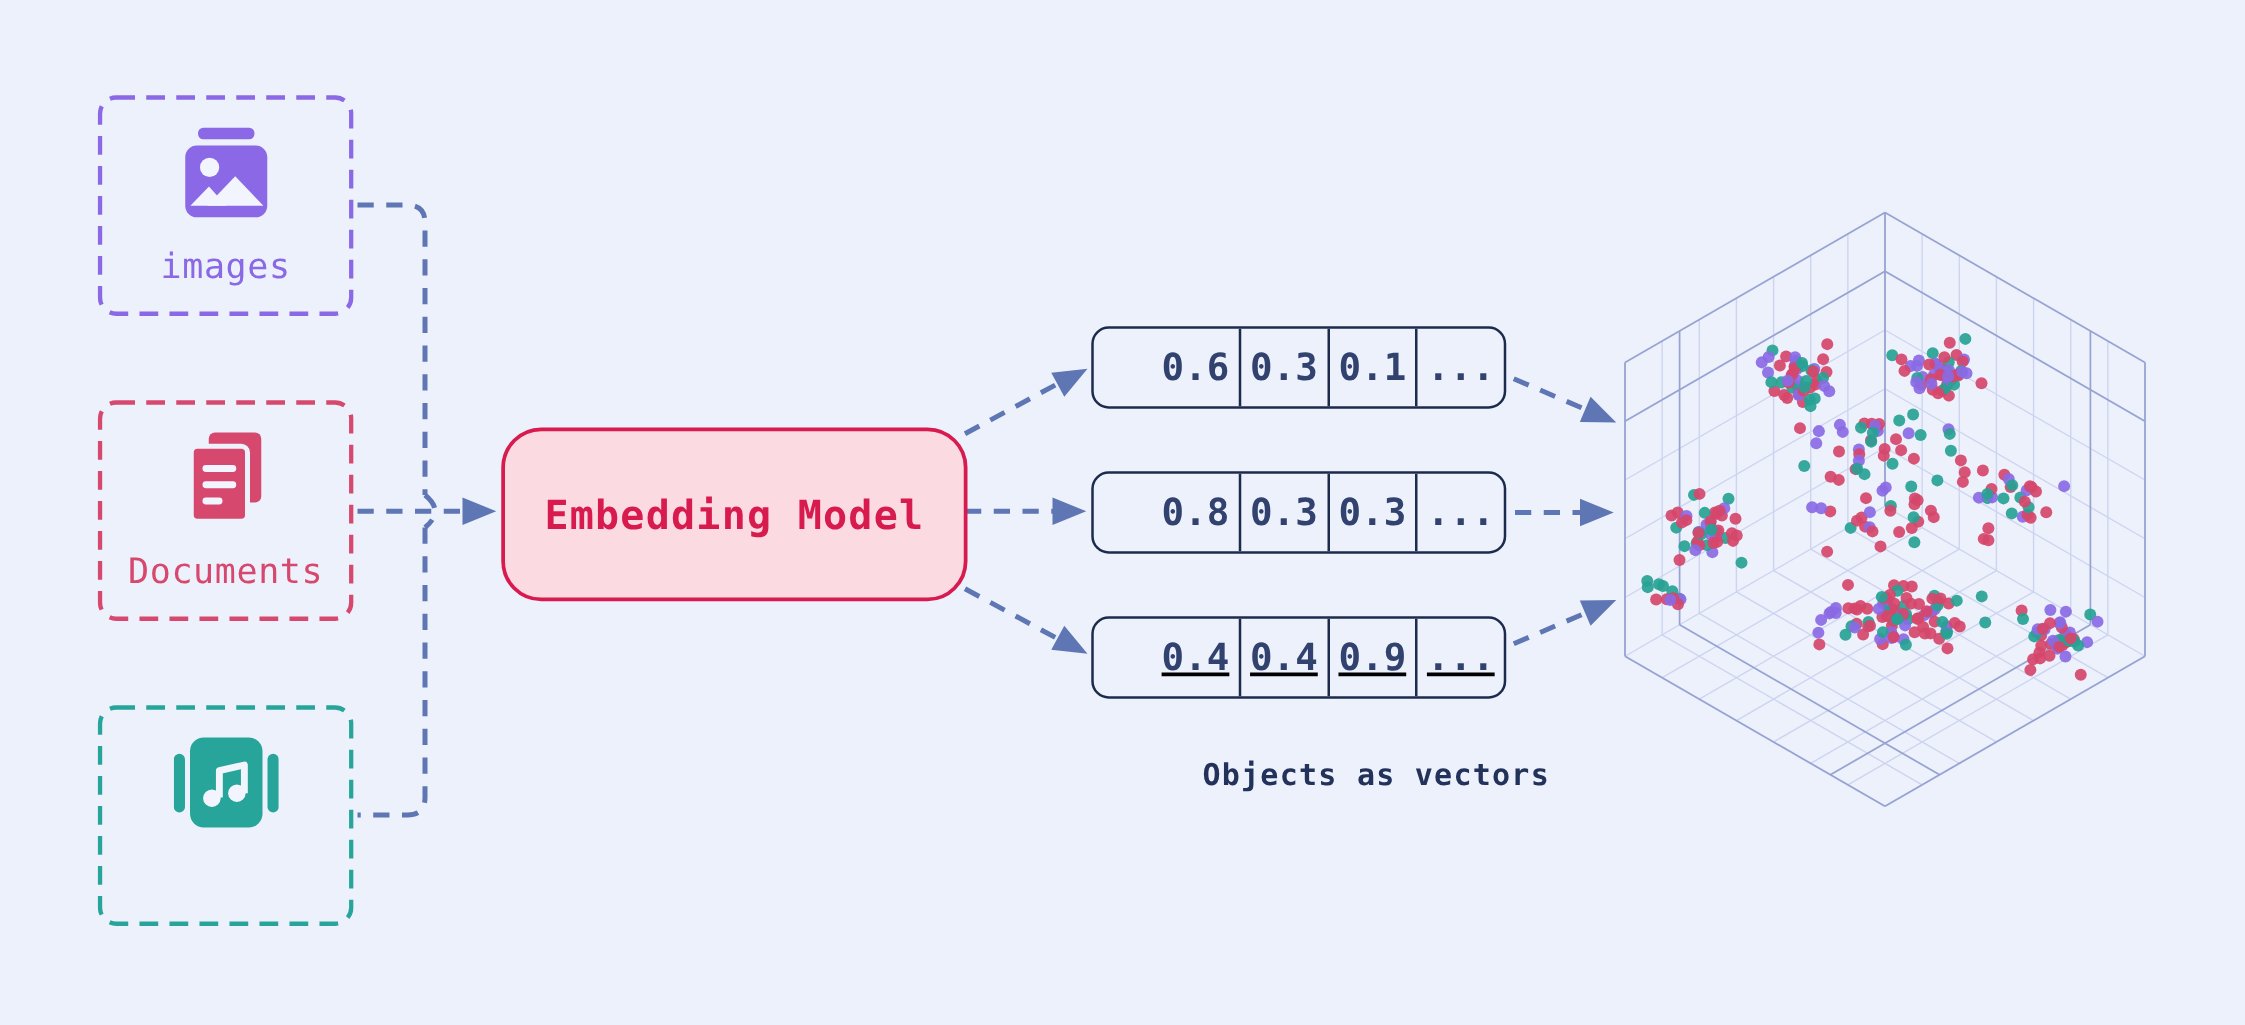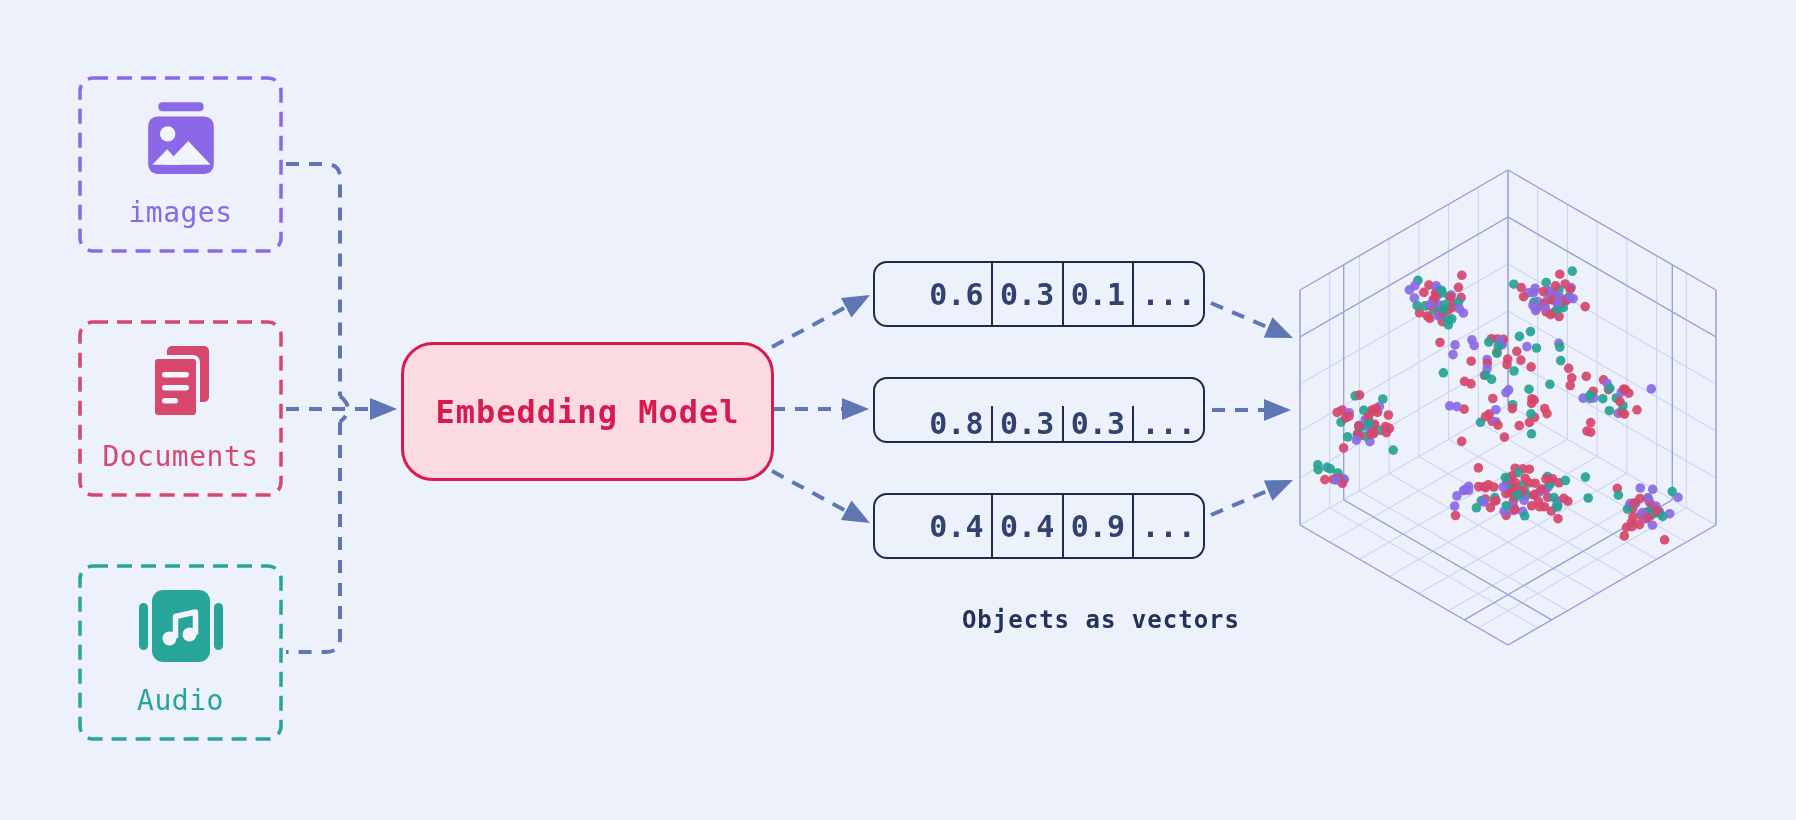--- a/index.html
+++ b/index.html
@@ -106,40 +106,39 @@
     <div class="icon">
       <svg width="84" height="80" viewBox="0 0 84 80" fill="currentColor">
         <rect x="0" y="17" width="9" height="47" rx="4.5"></rect>
         <rect x="75" y="17" width="9" height="47" rx="4.5"></rect>
         <rect x="13" y="4" width="58" height="72" rx="11"></rect>
         <path d="M36.5 52 V30.5 L56.5 26 V48.5" fill="none" stroke="#f2f5fd" stroke-width="5.5" stroke-linejoin="round"></path>
         <circle cx="30.5" cy="52.5" r="7" fill="#f2f5fd"></circle>
         <circle cx="50.5" cy="48.5" r="7" fill="#f2f5fd"></circle>
       </svg>
     </div>
-    <div class="lbl">Audio</div>
   </div>
 
   <div class="model-box" style="--mc: #d81b4e; --mbg: #fcdae2;">
     <span class="mlbl">Embedding Model</span>
   </div>
 
   <div class="vector-row" style="top:261px;">
     <div class="vcell">0.6</div>
     <div class="vcell">0.3</div>
     <div class="vcell">0.1</div>
     <div class="vcell">...</div>
   </div>
-  <div class="vector-row" style="top:377px;align-items:flex-end;">
+  <div class="vector-row" style="top:377px;">
     <div class="vcell">0.8</div>
     <div class="vcell">0.3</div>
     <div class="vcell">0.3</div>
     <div class="vcell">...</div>
   </div>
-  <div class="vector-row" style="top:493px;">
+  <div class="vector-row" style="top:493px;text-decoration:underline;">
     <div class="vcell">0.4</div>
     <div class="vcell">0.4</div>
     <div class="vcell">0.9</div>
     <div class="vcell">...</div>
   </div>
 
   <div class="caption">Objects as vectors</div>
 
   <div class="cube-wrap">
     <svg id="cube-svg" width="520" height="545" viewBox="0 0 520 545">

